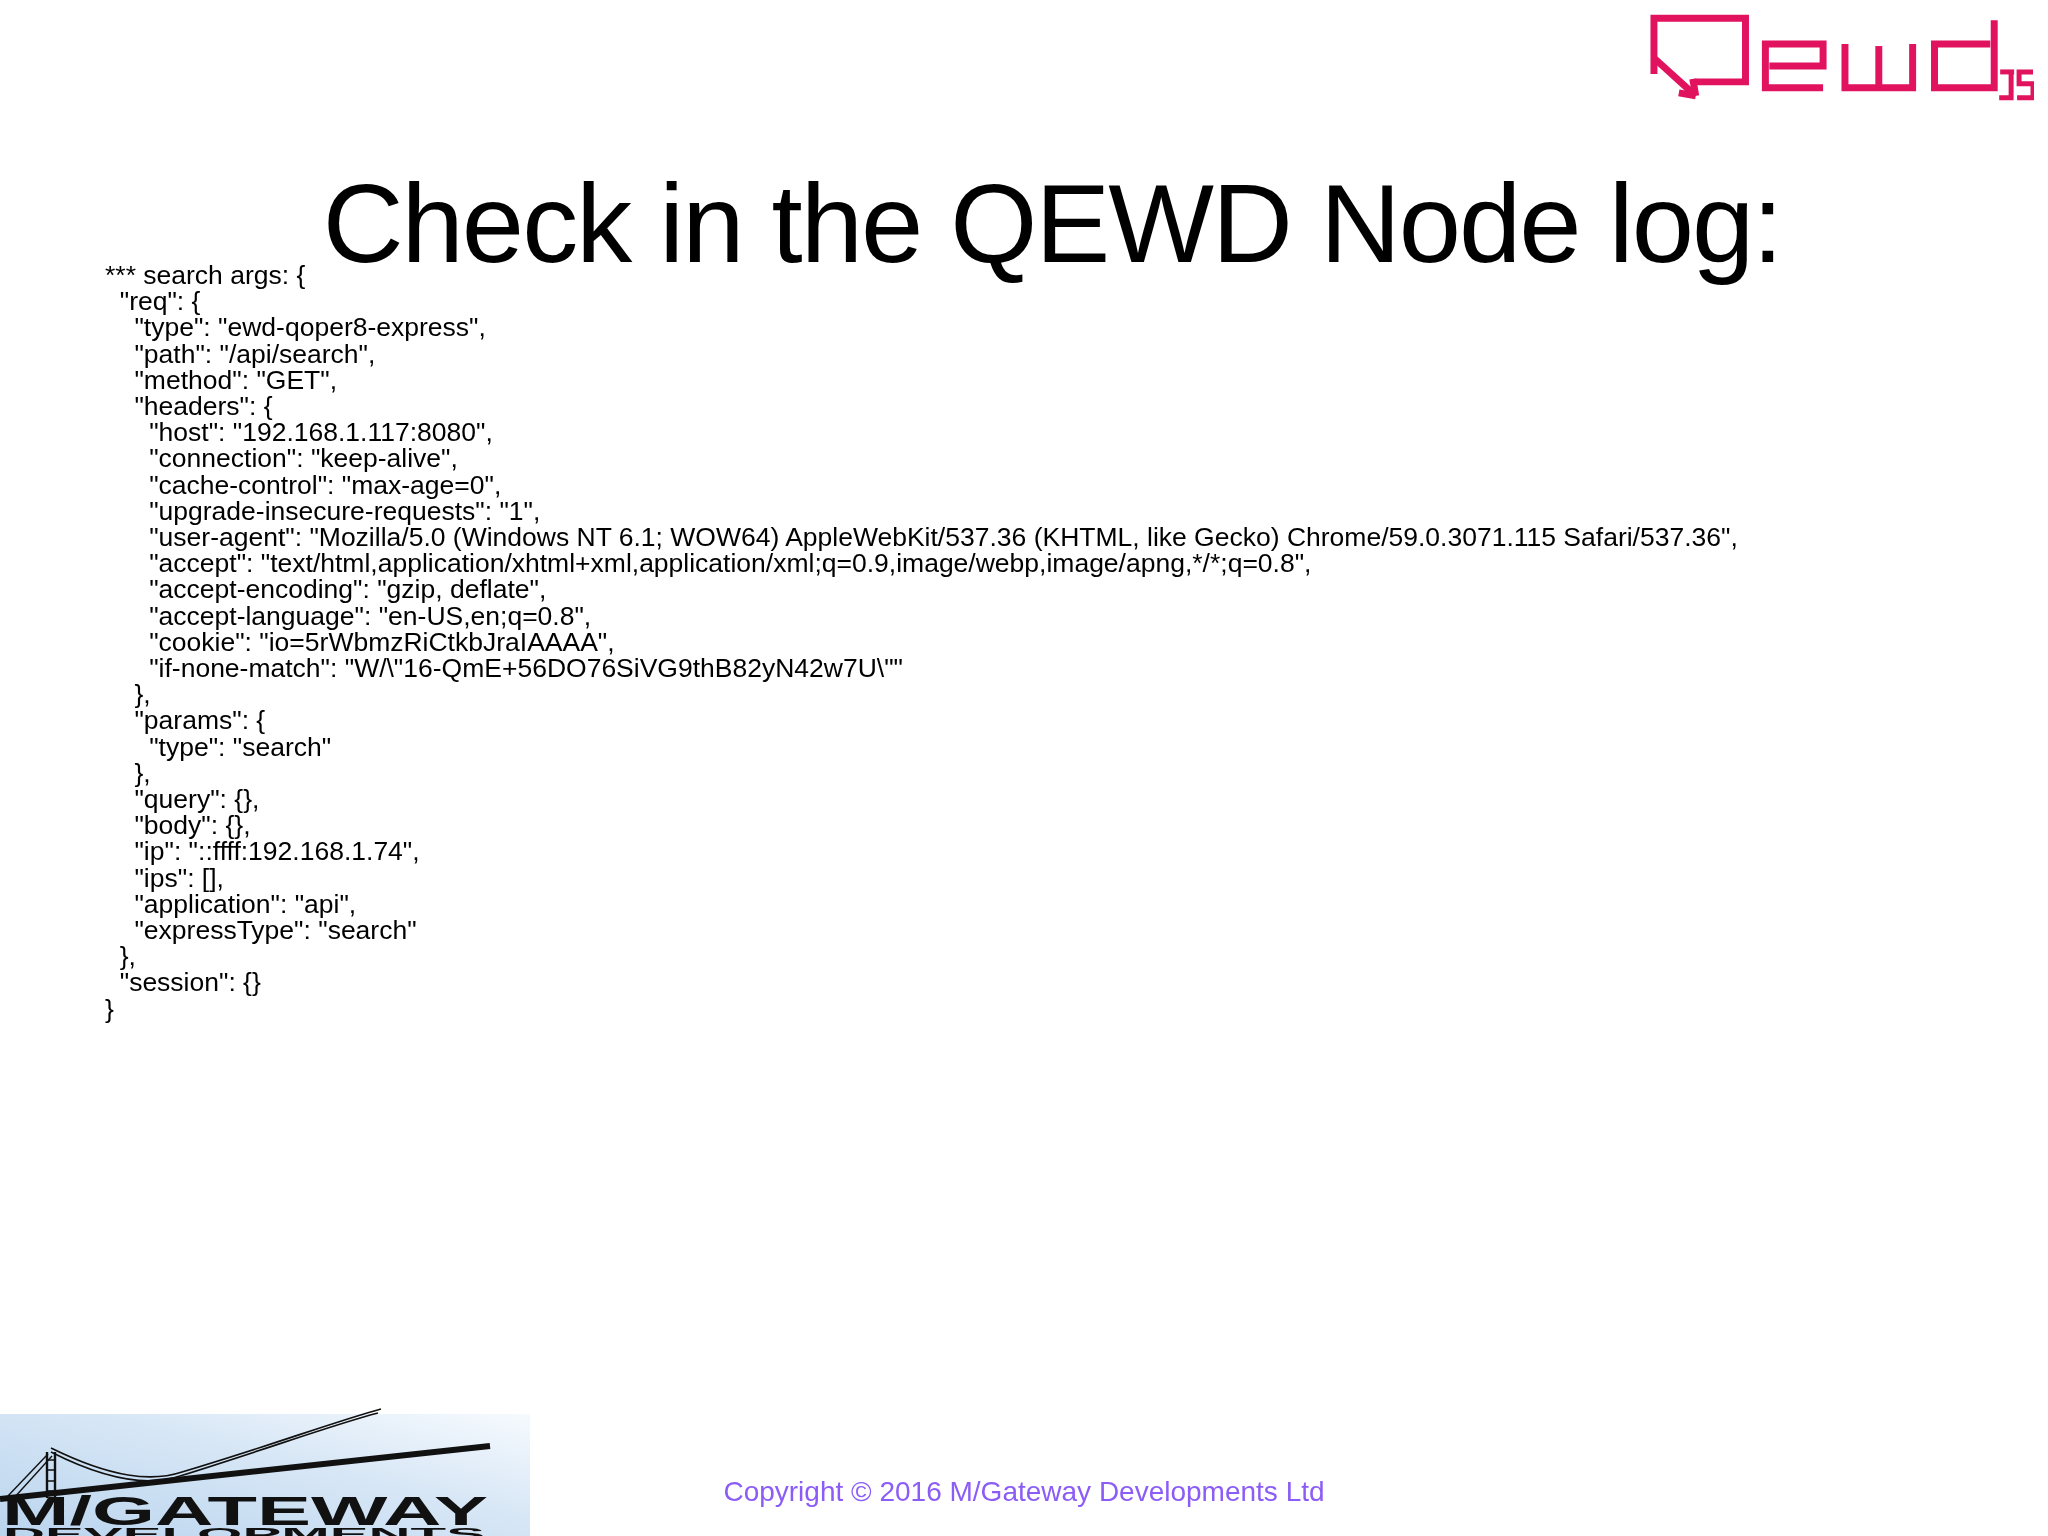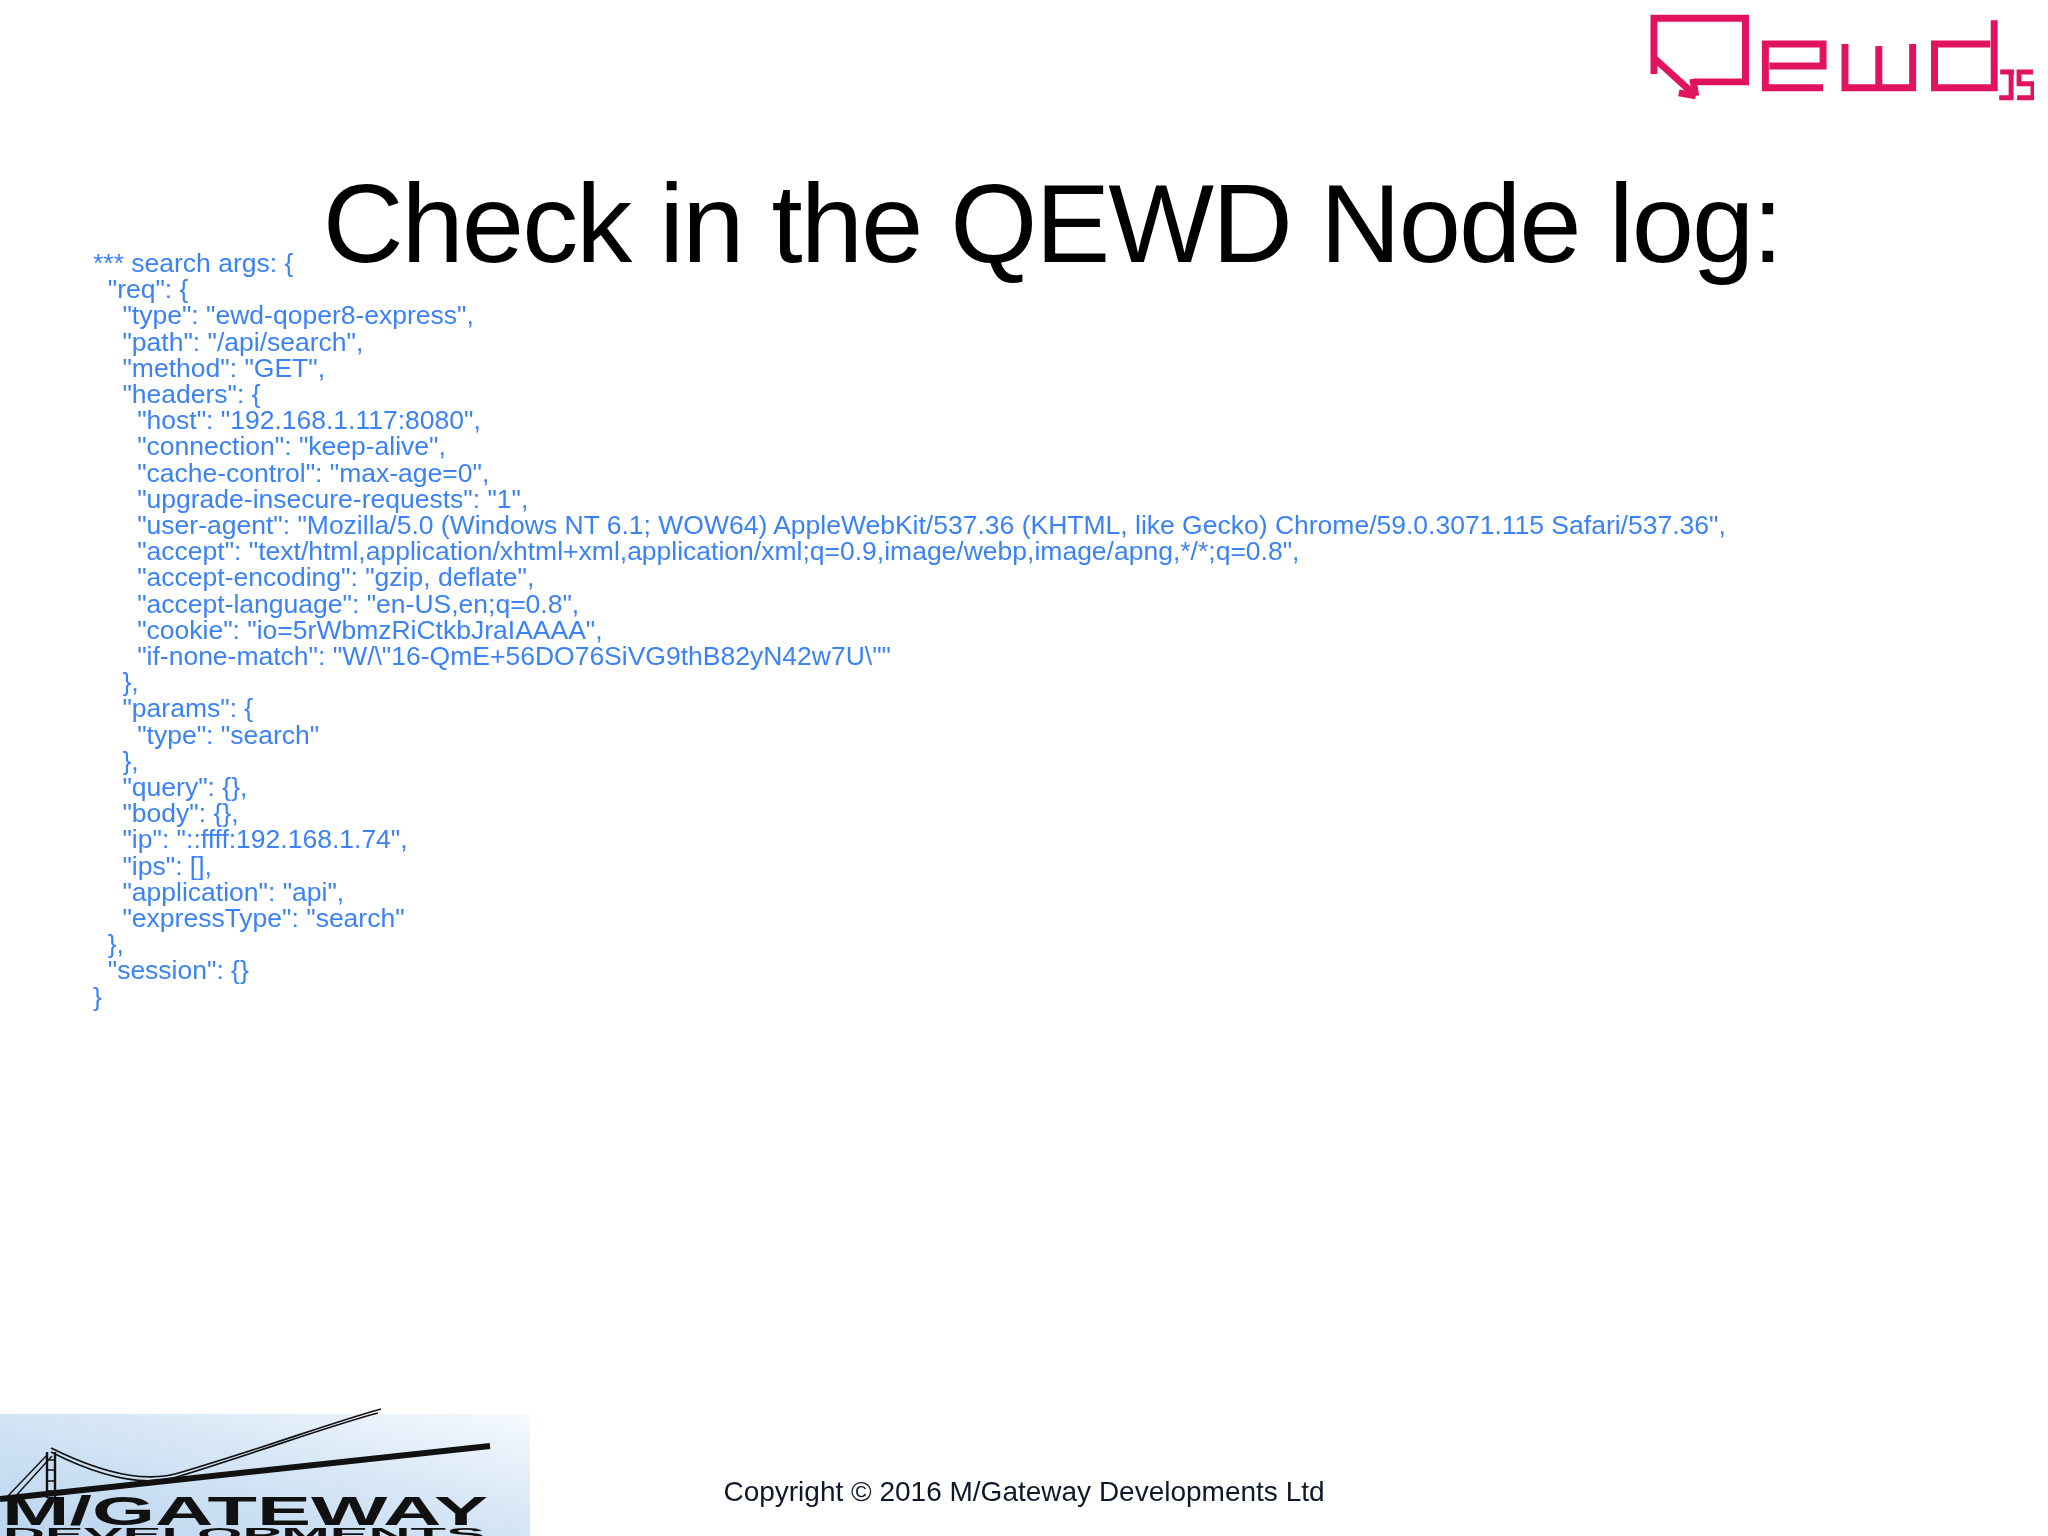--- a/index.html
+++ b/index.html
@@ -6,32 +6,32 @@
   .slide{
     position:relative;width:2048px;height:1536px;background:#ffffff;
     overflow:hidden;font-family:"Liberation Sans",sans-serif;color:#000;
   }
   .qewd-logo{position:absolute;top:10px;right:14px;width:388px;height:92px;}
   .title{
     position:absolute;top:84px;left:0;width:100%;text-align:center;
     font-size:112px;font-weight:400;letter-spacing:-2px;white-space:nowrap;padding-left:28px;
   }
   .log{
-    position:absolute;left:93px;top:250px;margin:0;
+    position:absolute;left:93px;top:250px;margin:12px;
     font-family:"Liberation Sans",sans-serif;
-    font-size:26.5px;line-height:26.2px;white-space:pre;color:#3b82f6;
+    font-size:26.5px;line-height:26.2px;white-space:pre;color:#000000;
   }
   .caption{
     position:absolute;left:755px;top:1022px;width:1010px;
     font-size:47px;line-height:1.32;color:#000;
   }
   .caption .it{font-style:italic;}
   .copyright{
     position:absolute;left:524px;top:1476px;width:1000px;text-align:center;
-    font-size:28px;color:#0f172a;
+    font-size:28px;color:#8b5cf6;
   }
   .mgw-logo{position:absolute;left:0;bottom:-6px;width:530px;height:146px;}
 </style>
 </head>
 <body>
 
 <div class="slide">
 
   <svg class="qewd-logo" viewBox="0 0 390 92" fill="none" stroke="#e1125e" stroke-width="7" stroke-linecap="butt" aria-label="Qewd Js">
     <g>

